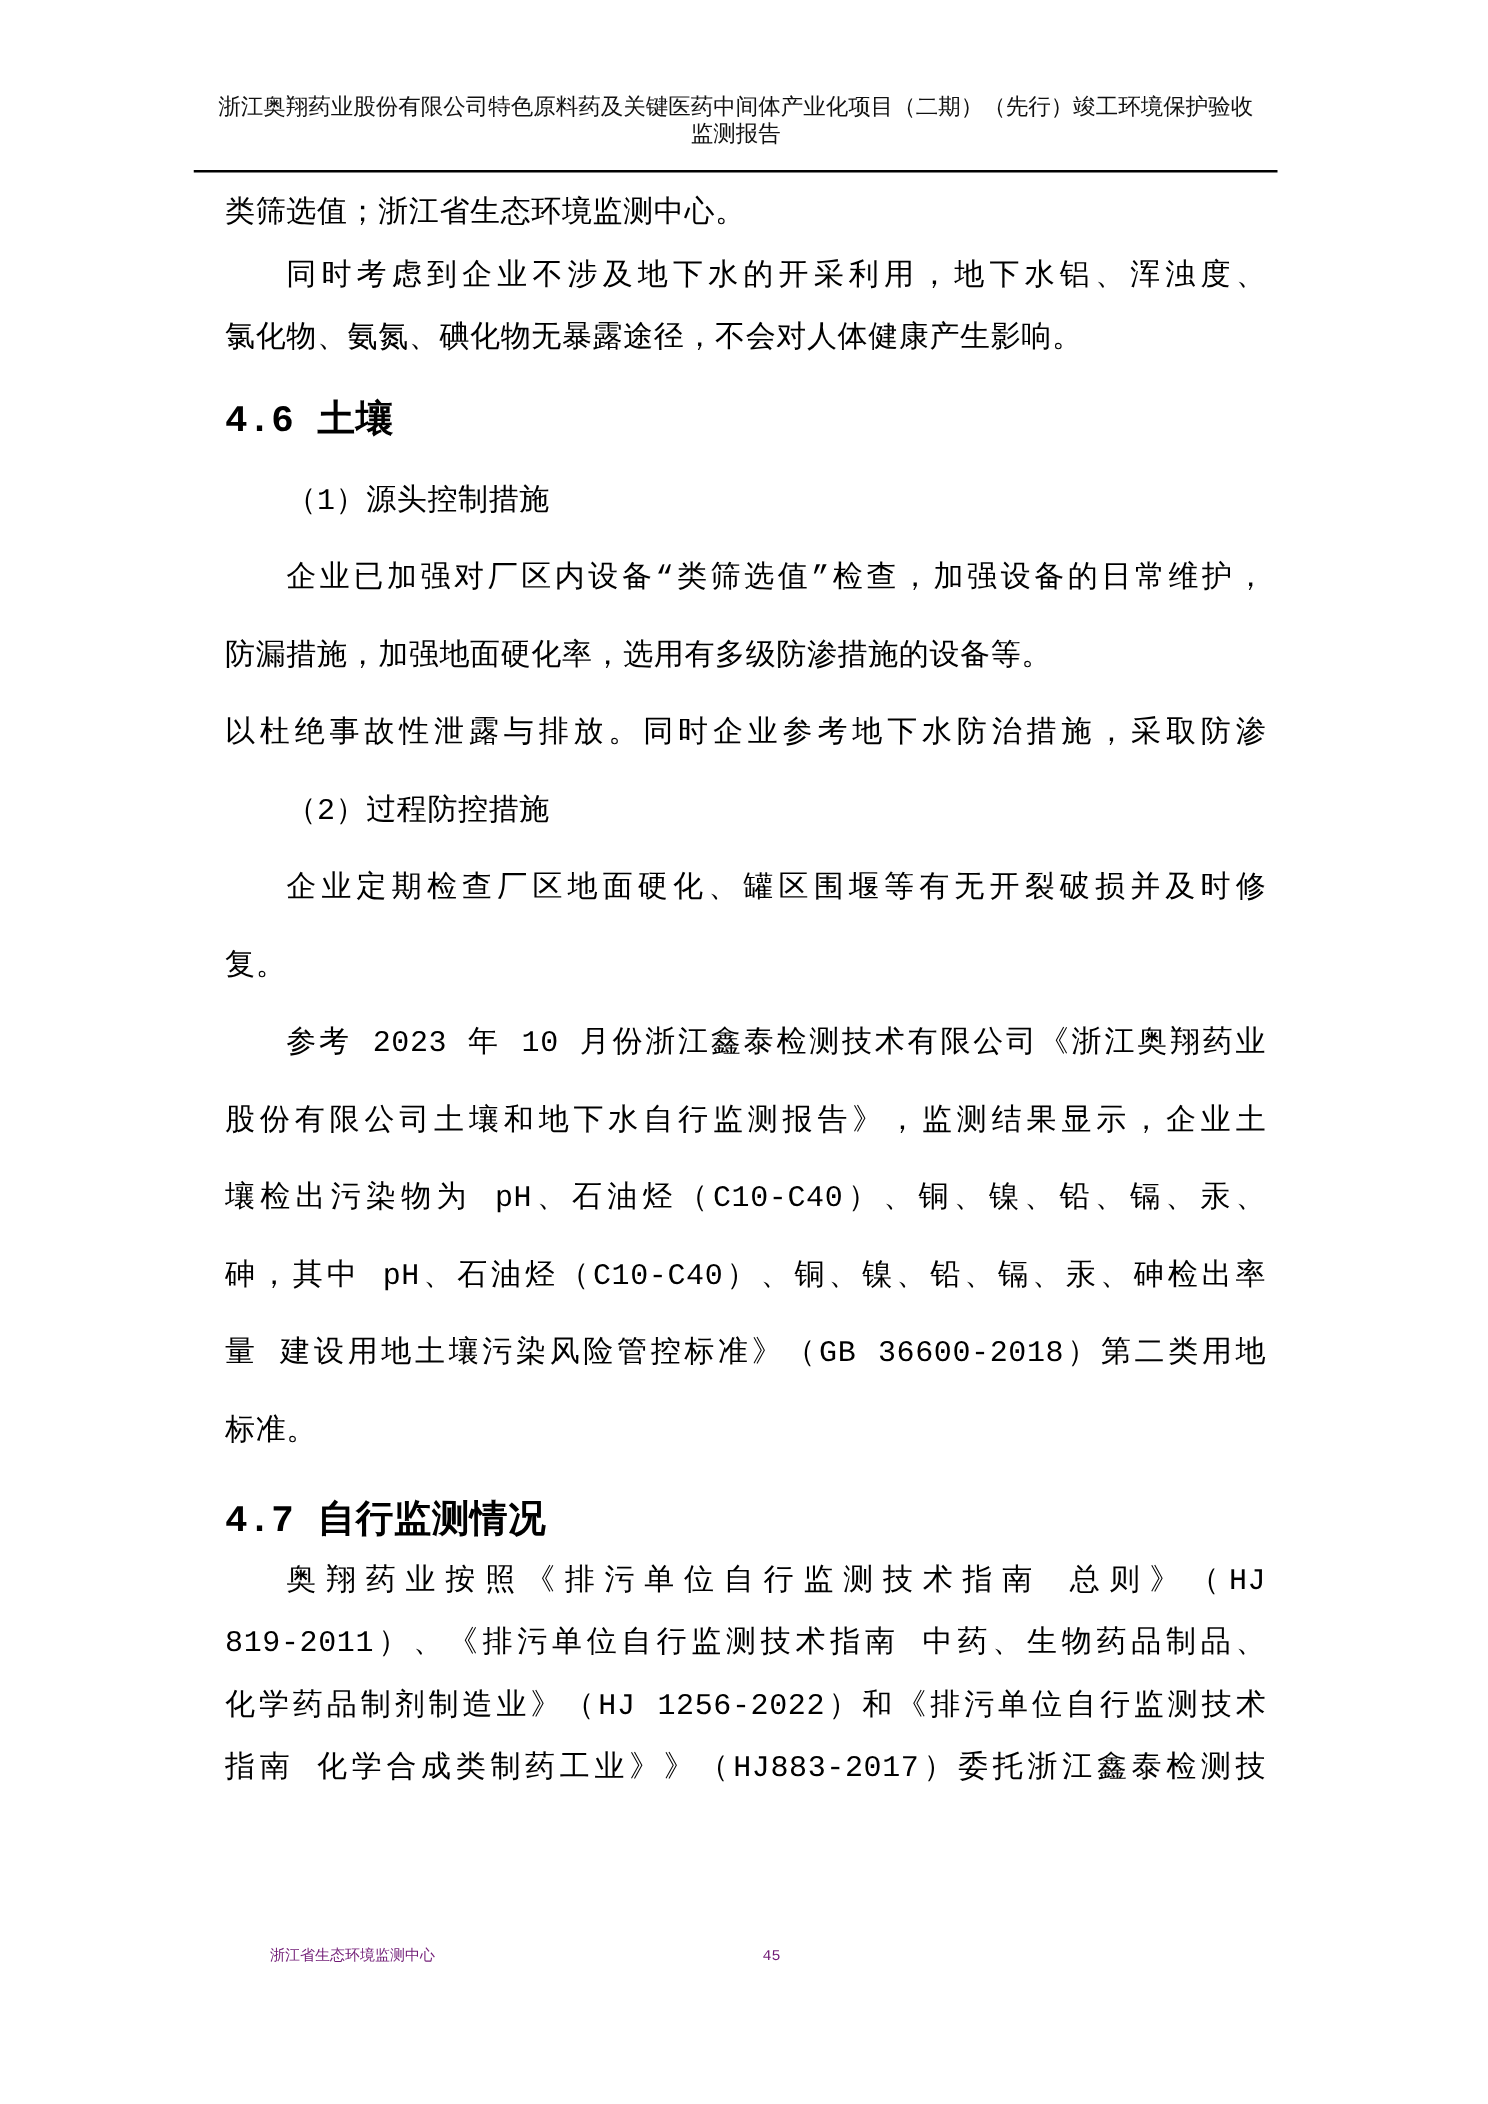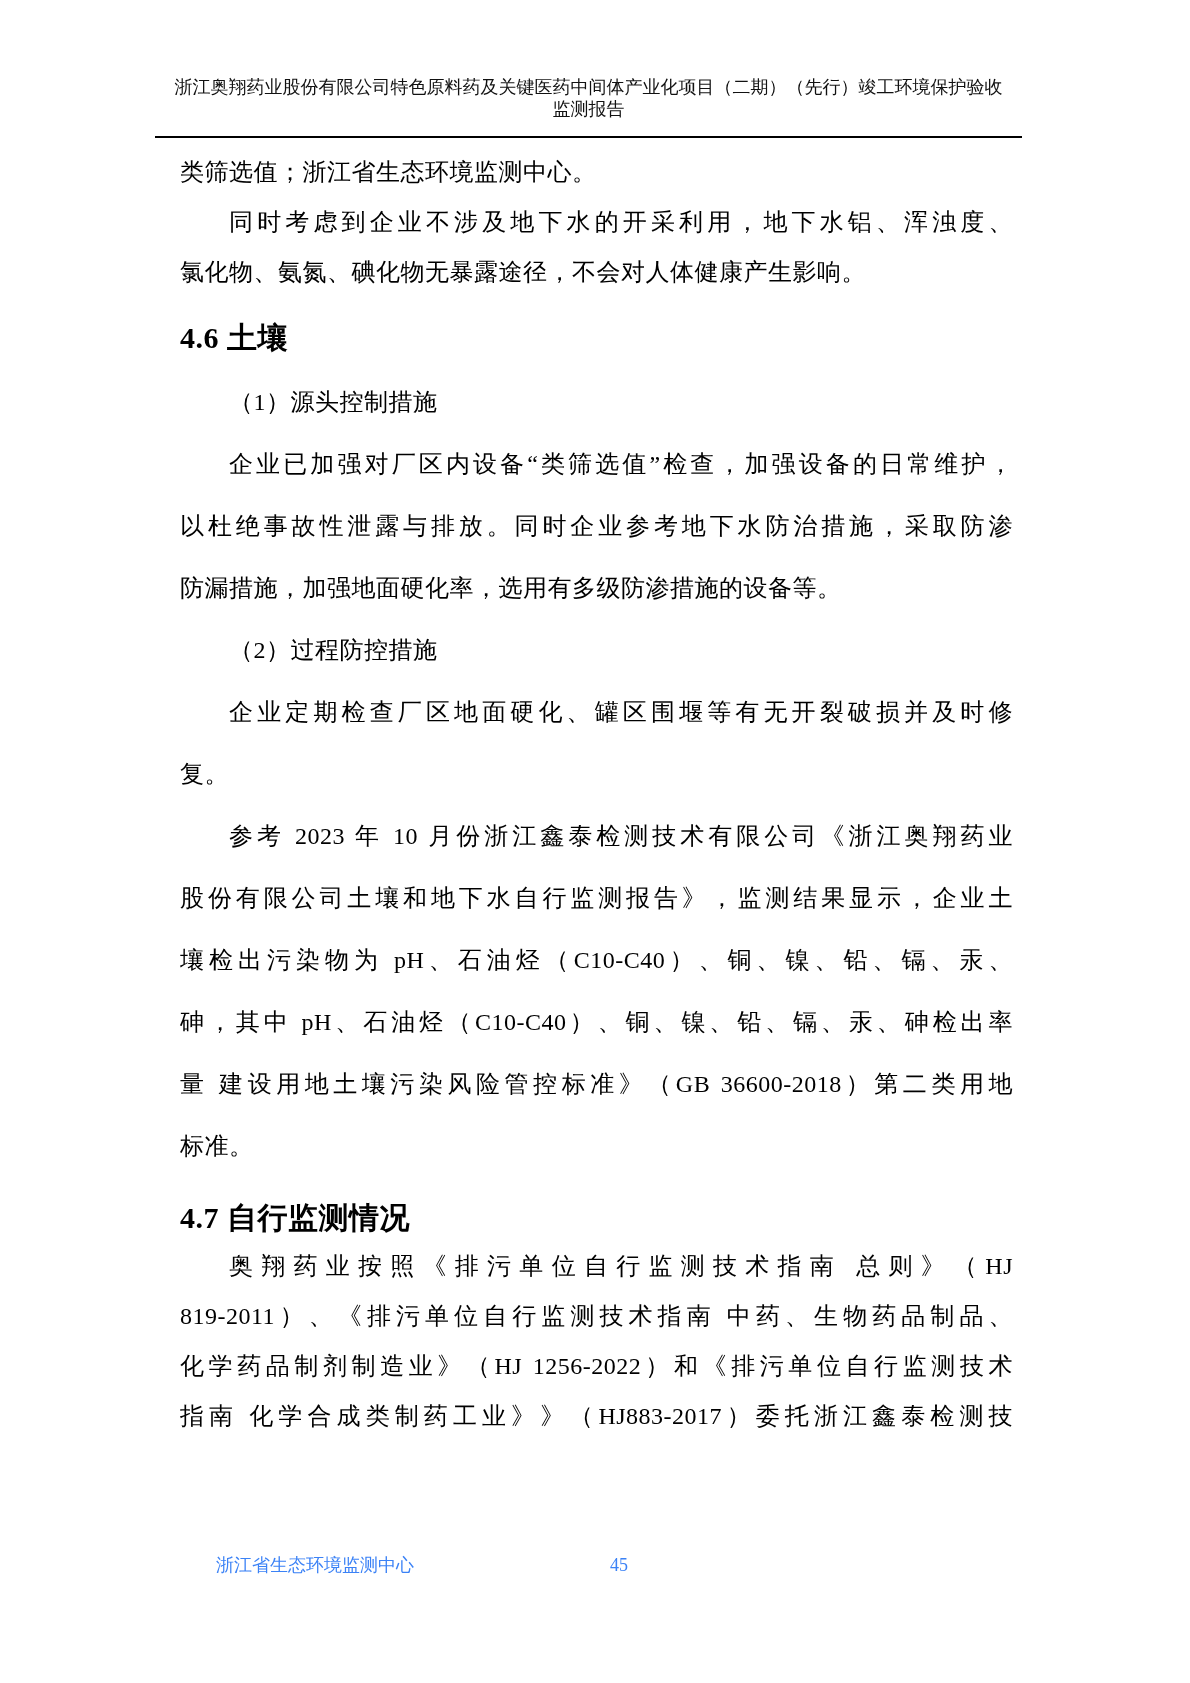--- a/index.html
+++ b/index.html
@@ -6,21 +6,21 @@
     margin: 0;
     padding: 0;
     background: #ffffff;
   }
   .page {
     position: relative;
     width: 1190px;
     height: 1683px;
     background: #ffffff;
     color: #000000;
-    font-family: Liberation Serif, serif;
+    font-family: Liberation Mono, monospace;
     overflow: hidden;
   }
   
   .page-header {
     margin-left: 155px;
     width: 867px;
     padding-top: 76px;
     padding-bottom: 16px;
     border-bottom: 2px solid #000000;
     text-align: center;
@@ -51,23 +51,23 @@
   }
   [data-name="section-heading-4-6"] { margin-top: 8px; }
   [data-name="section-heading-4-7"] { margin-top: 8px; margin-bottom: -10px; }
   
   .page-footer {
     position: absolute;
     left: 0;
     top: 1550px;
     width: 1170px;
     height: 30px;
-    font-size: 18px;
+    font-size: 12px;
     line-height: 30px;
-    color: #3b82f6;
+    color: #701a75;
   }
   .footer-org  { position: absolute; left: 216px; top: 0; }
   .footer-page { position: absolute; left: 610px; top: 0; }
 </style>
 </head>
 <body>
 
 <div class="page" data-name="document-page">
 
   <header class="page-header" data-name="page-header">
@@ -76,22 +76,22 @@
   </header>
 
   <main class="doc-body" id="doc-body" data-name="document-body">
 
   <div data-name="body-text-line" class="body-line sp-normal">类筛选值；浙江省生态环境监测中心。</div>
       <div data-name="body-text-line" class="body-line sp-normal indent justify">同时考虑到企业不涉及地下水的开采利用，地下水铝、浑浊度、</div>
       <div data-name="body-text-line" class="body-line sp-normal">氯化物、氨氮、碘化物无暴露途径，不会对人体健康产生影响。</div>
       <div data-name="section-heading-4-6" class="section-heading">4.6 土壤</div>
       <div data-name="body-text-line" class="body-line sp-wide indent">（1）源头控制措施</div>
       <div data-name="body-text-line" class="body-line sp-wide indent justify">企业已加强对厂区内设备“类筛选值”检查，加强设备的日常维护，</div>
+      <div data-name="body-text-line" class="body-line sp-wide">防漏措施，加强地面硬化率，选用有多级防渗措施的设备等。</div>
       <div data-name="body-text-line" class="body-line sp-wide justify">以杜绝事故性泄露与排放。同时企业参考地下水防治措施，采取防渗</div>
-      <div data-name="body-text-line" class="body-line sp-wide">防漏措施，加强地面硬化率，选用有多级防渗措施的设备等。</div>
       <div data-name="body-text-line" class="body-line sp-wide indent">（2）过程防控措施</div>
       <div data-name="body-text-line" class="body-line sp-wide indent justify">企业定期检查厂区地面硬化、罐区围堰等有无开裂破损并及时修</div>
       <div data-name="body-text-line" class="body-line sp-wide">复。</div>
       <div data-name="body-text-line" class="body-line sp-wide indent justify">参考 2023 年 10 月份浙江鑫泰检测技术有限公司《浙江奥翔药业</div>
       <div data-name="body-text-line" class="body-line sp-wide justify">股份有限公司土壤和地下水自行监测报告》，监测结果显示，企业土</div>
       <div data-name="body-text-line" class="body-line sp-wide justify">壤检出污染物为 pH、石油烃（C10-C40）、铜、镍、铅、镉、汞、</div>
       <div data-name="body-text-line" class="body-line sp-wide justify">砷，其中 pH、石油烃（C10-C40）、铜、镍、铅、镉、汞、砷检出率</div>
       <div data-name="body-text-line" class="body-line sp-wide justify">量 建设用地土壤污染风险管控标准》（GB 36600-2018）第二类用地</div>
       <div data-name="body-text-line" class="body-line sp-wide">标准。</div>
       <div data-name="section-heading-4-7" class="section-heading">4.7 自行监测情况</div>

